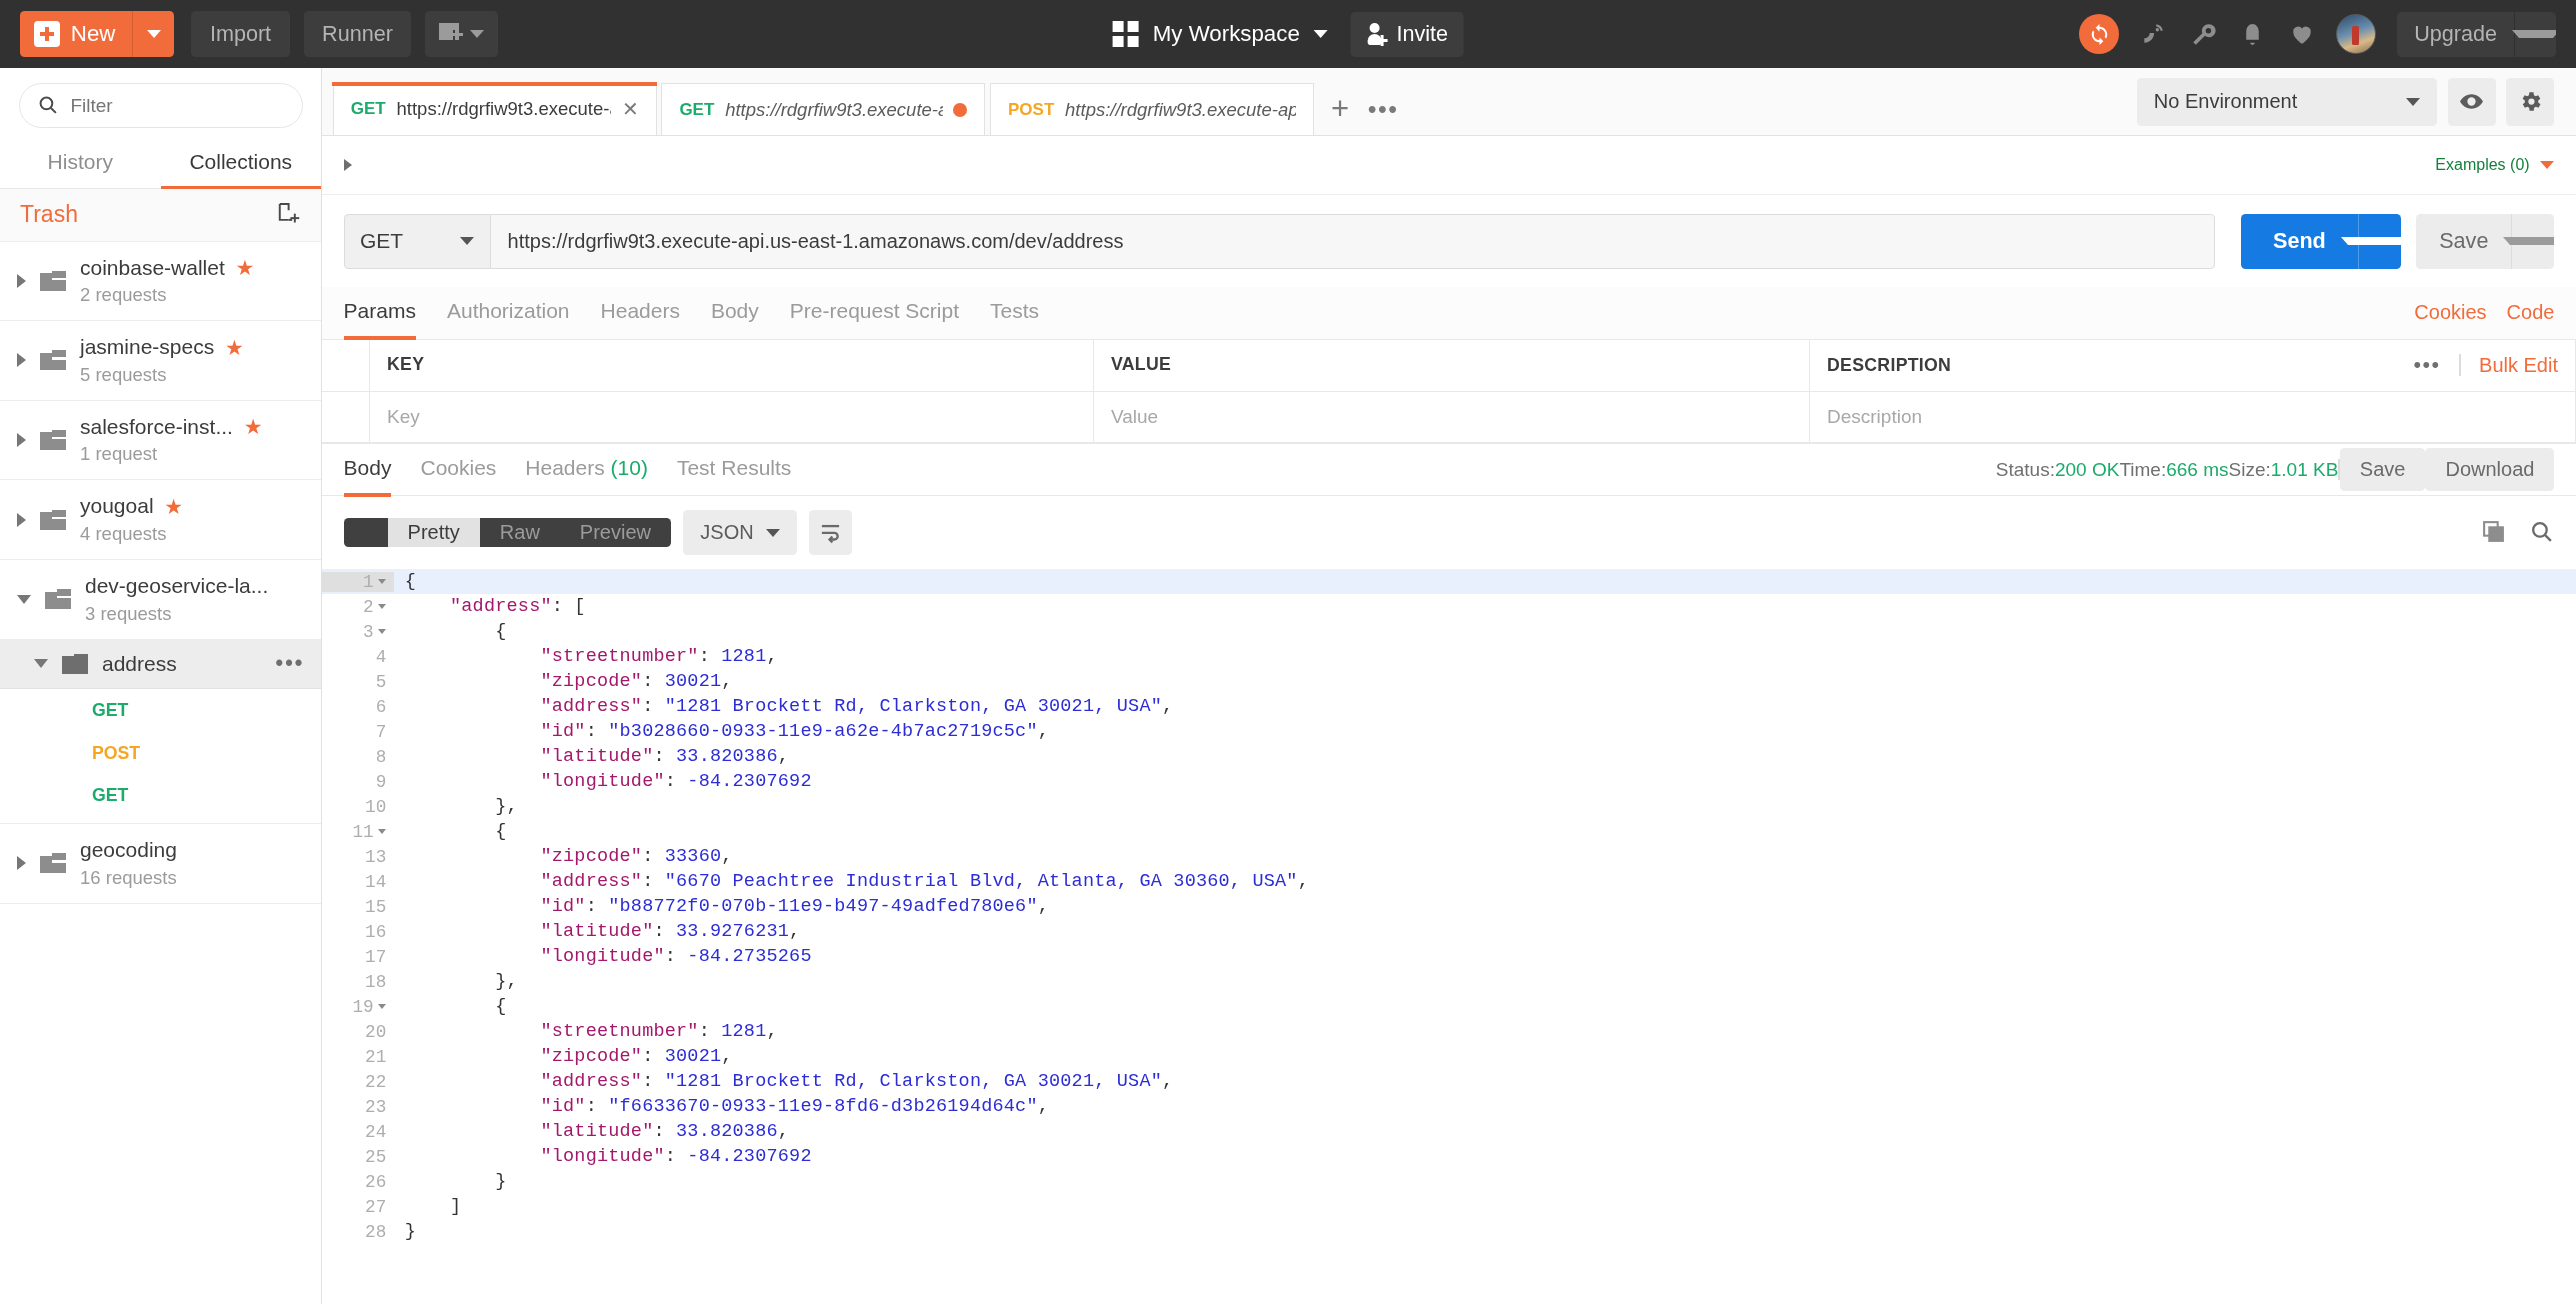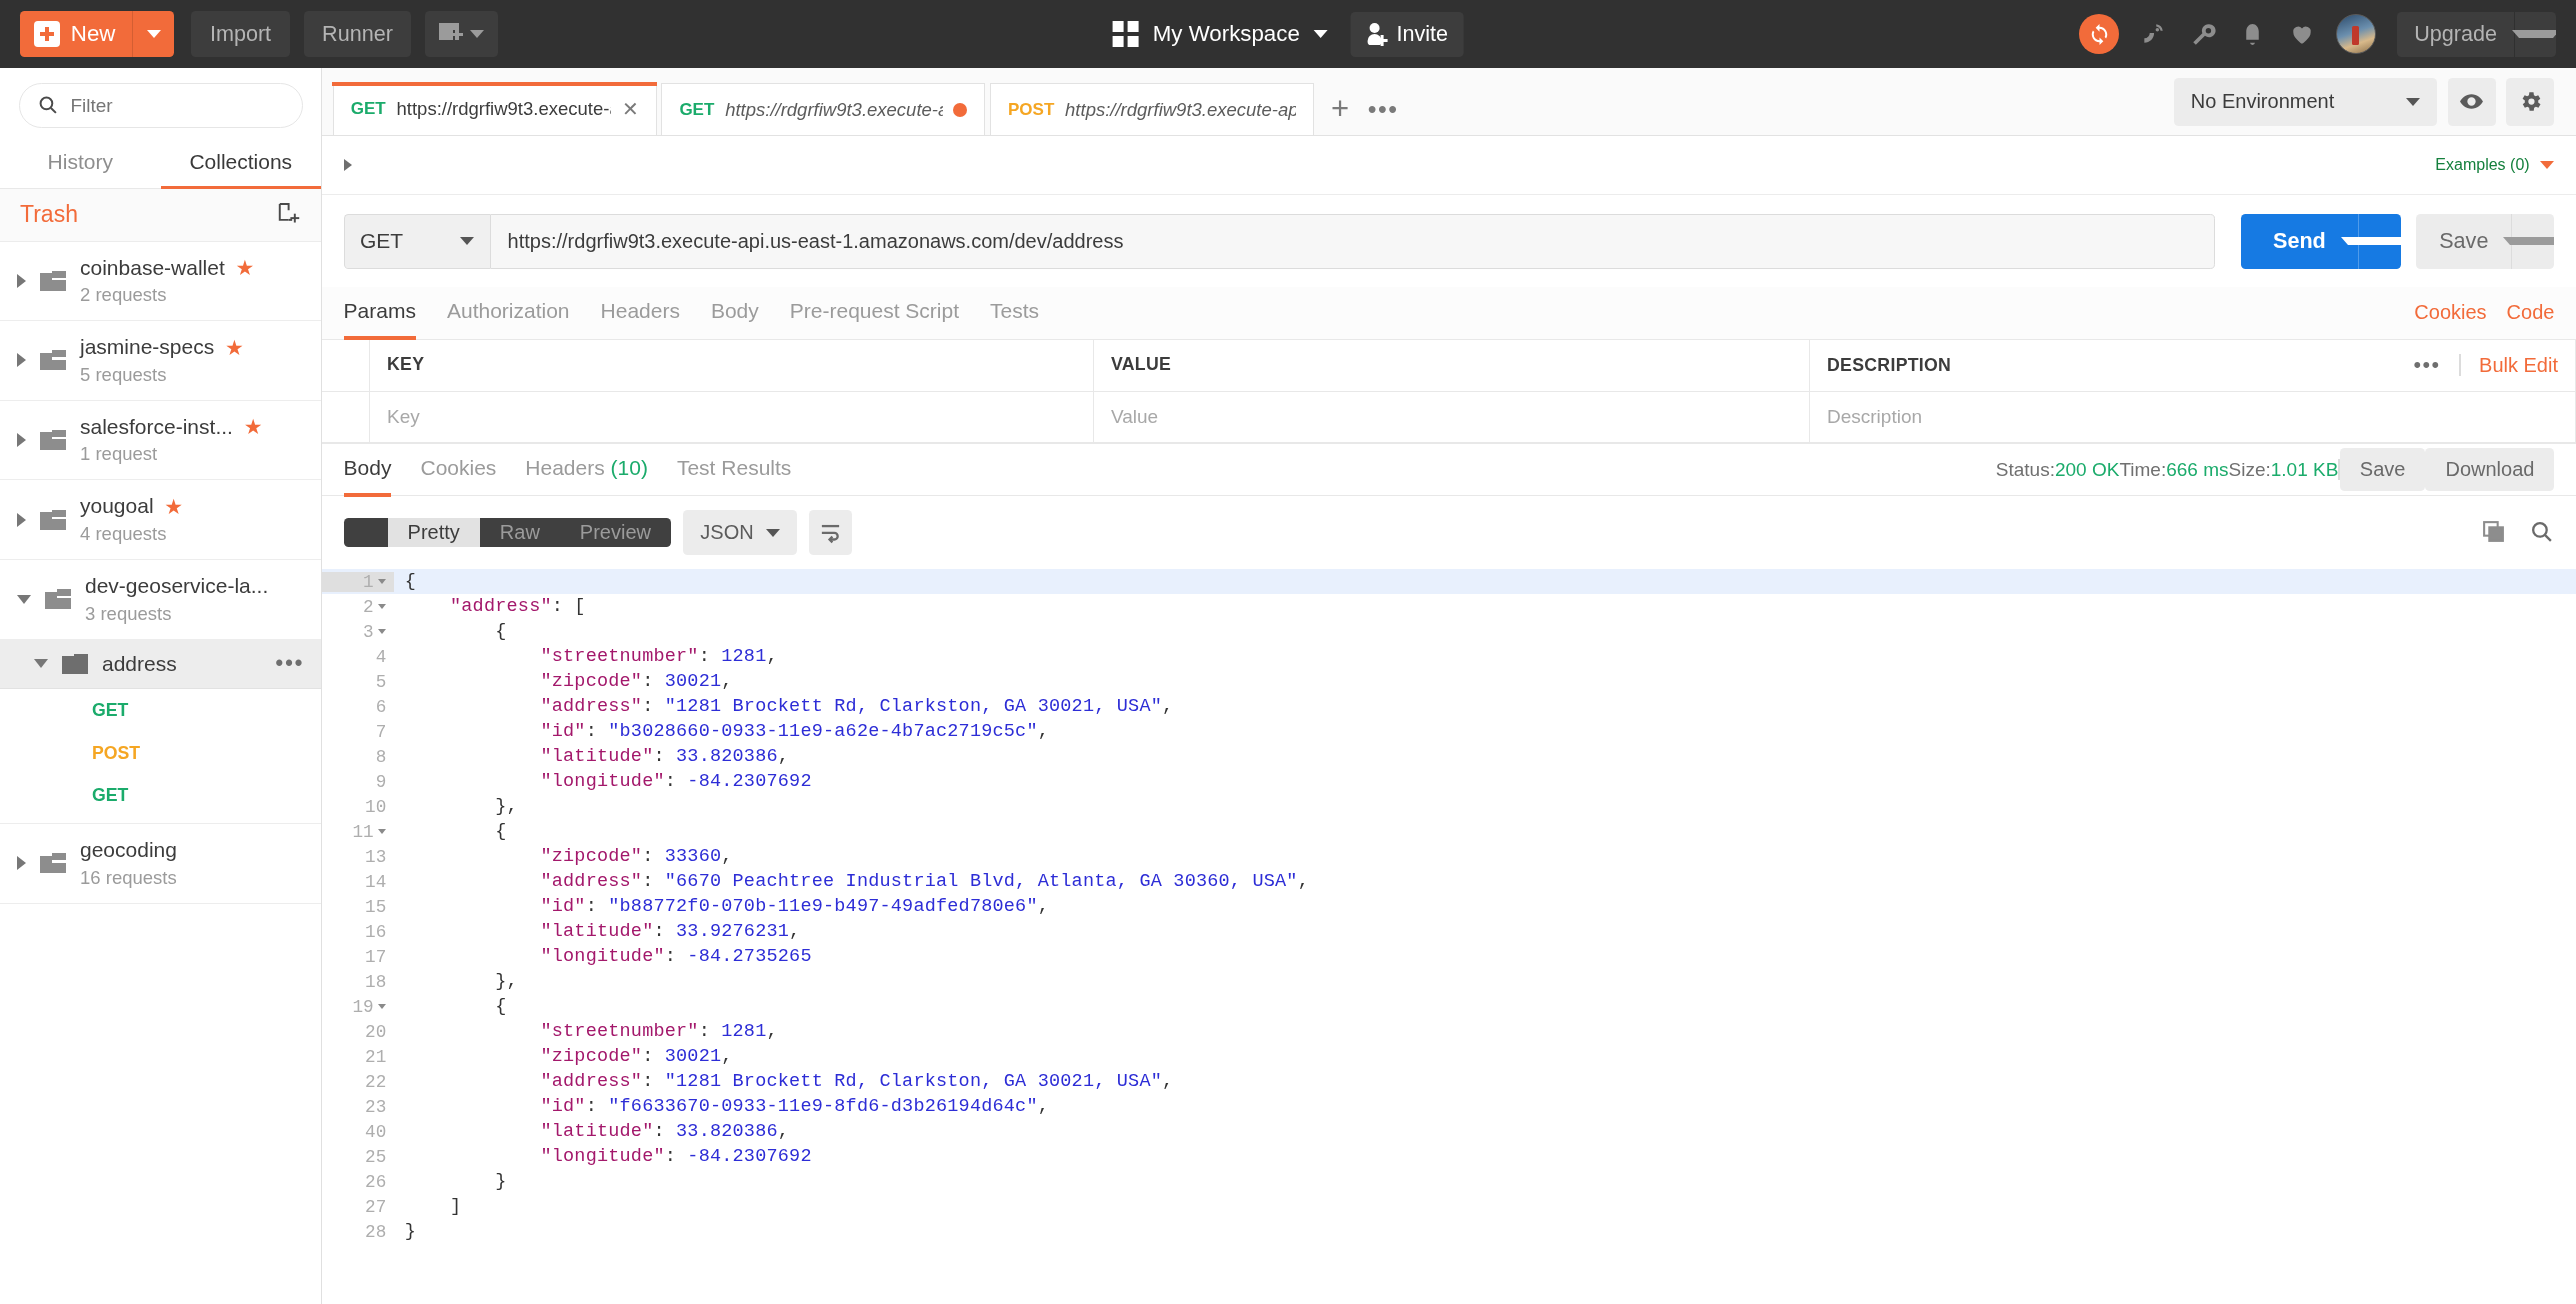--- a/index.html
+++ b/index.html
@@ -229,21 +229,21 @@
   }
   .tab-more {
     width: 43px; height: 52px; display:flex; align-items:center; justify-content:center;
     color:#7a7a7a; font-size: 25px; letter-spacing:1.5px; cursor:pointer;
   }
   .env-area {
     margin-left:auto; display:flex; align-items:center; gap:10.8px;
     padding: 0 21.6px 9.2px 0;
   }
   .env-select {
-    width: 263px; height: 48px; background:#ececec; border-radius:4.6px;
+    width: 300px; height: 48px; background:#ececec; border-radius:4.6px;
     display:flex; align-items:center; justify-content:space-between;
     padding: 0 17px; cursor:pointer;
   }
   .env-label { font-size:20px; color:#3c3c3c; }
   .sq-btn {
     width: 48px; height:48px; background:#ececec; border-radius:4.6px;
     display:flex; align-items:center; justify-content:center; cursor:pointer;
   }
 
   
@@ -908,21 +908,21 @@
             <div class="codetext">            <span class="k">"address"</span><span class="p">: </span><span class="s">"1281 Brockett Rd, Clarkston, GA 30021, USA"</span><span class="p">,</span></div>
           </div>
           <div class="coderow">
             <div class="gutter">
               <span>23</span>
             </div>
             <div class="codetext">            <span class="k">"id"</span><span class="p">: </span><span class="s">"f6633670-0933-11e9-8fd6-d3b26194d64c"</span><span class="p">,</span></div>
           </div>
           <div class="coderow">
             <div class="gutter">
-              <span>40</span>
+              <span>24</span>
             </div>
             <div class="codetext">            <span class="k">"latitude"</span><span class="p">: </span><span class="n">33.820386</span><span class="p">,</span></div>
           </div>
           <div class="coderow">
             <div class="gutter">
               <span>25</span>
             </div>
             <div class="codetext">            <span class="k">"longitude"</span><span class="p">: </span><span class="n">-84.2307692</span></div>
           </div>
           <div class="coderow">

